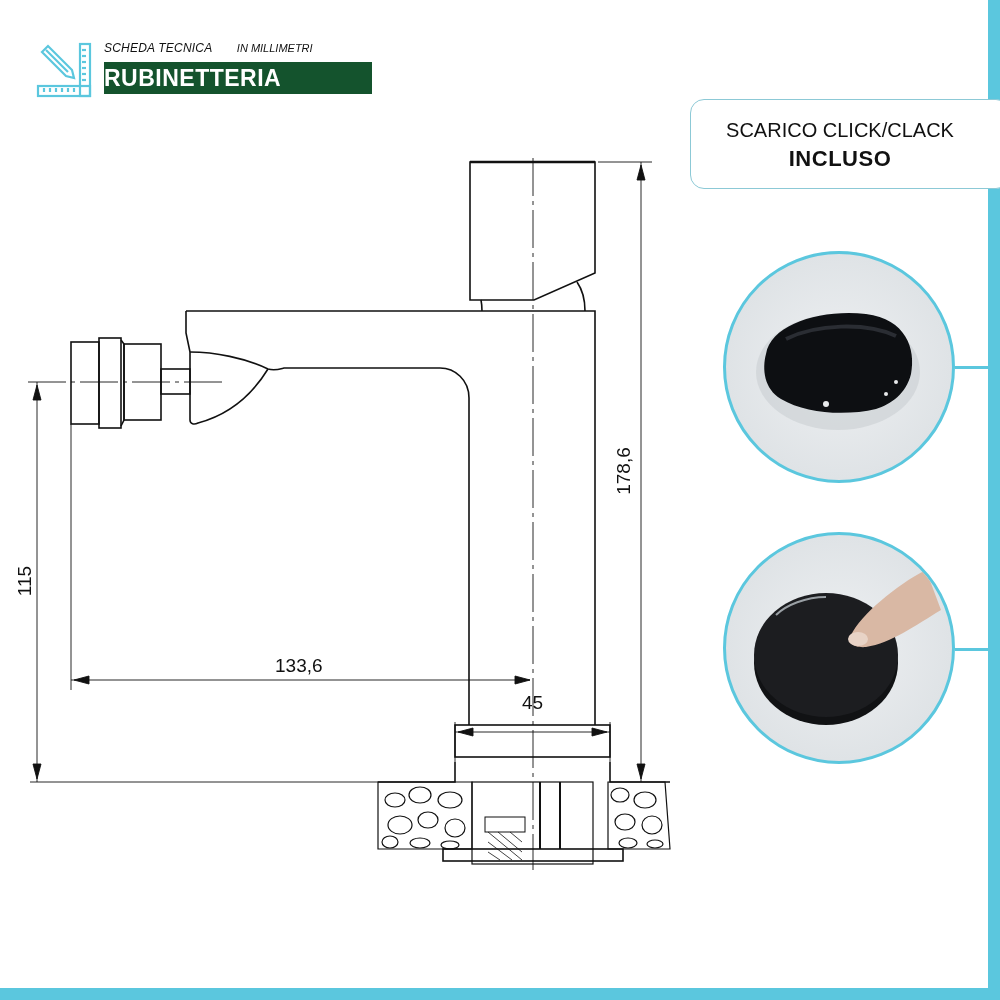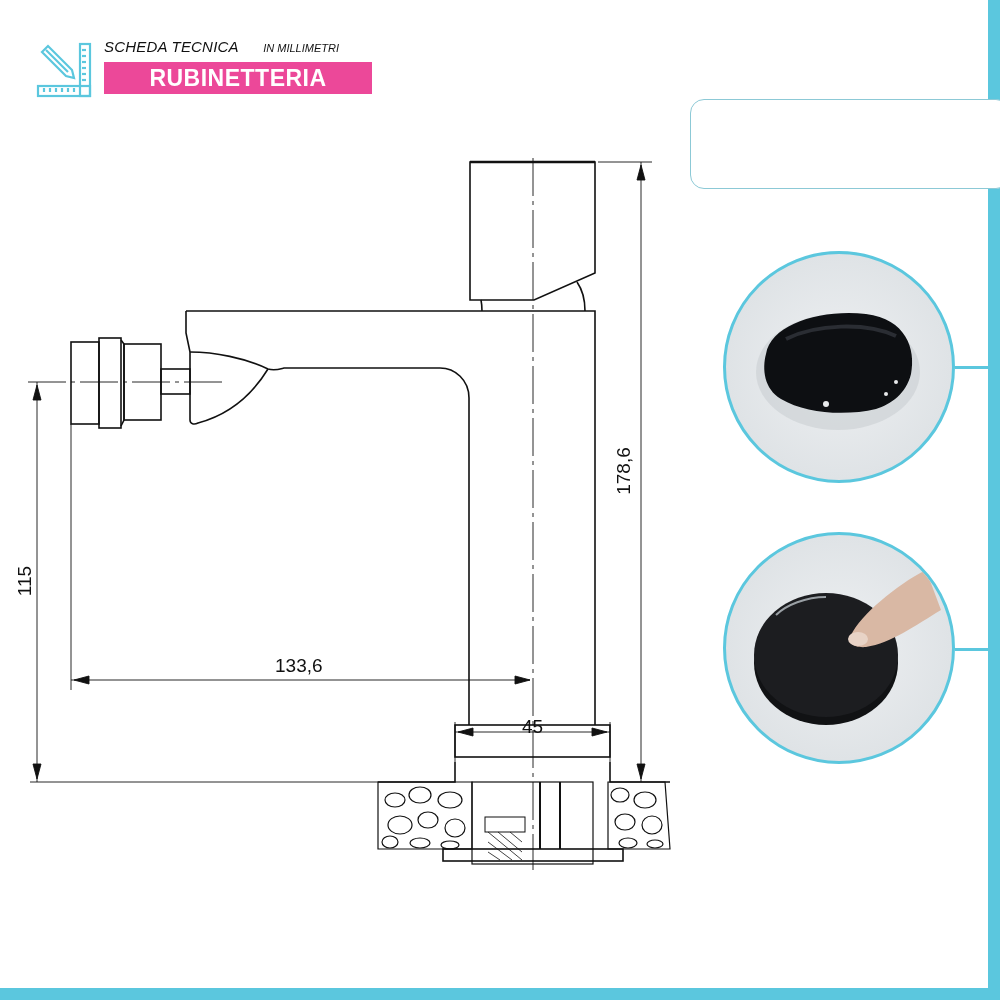--- a/index.html
+++ b/index.html
@@ -2,23 +2,23 @@
 <html><head>
 <meta charset="utf-8">
 <style>
   html, body { margin:0; padding:0; }
   body { width:1000px; height:1000px; position:relative; background:#ffffff; overflow:hidden; font-family:"Liberation Sans", sans-serif; }
   .frame-right { position:absolute; left:988px; top:0; width:12px; height:1000px; background:#5bc7de; }
   .frame-bottom { position:absolute; left:0; top:988px; width:1000px; height:12px; background:#5bc7de; }
   .header { position:absolute; left:36px; top:36px; }
   .header-icon { position:absolute; left:0; top:4px; width:62px; height:58px; }
   .scheda { position:absolute; left:68px; top:2px; white-space:nowrap; font-style:italic; color:#111; }
-  .scheda .t1 { font-size:15px; letter-spacing:0.2px; }
+  .scheda .t1 { font-size:12px; letter-spacing:0.2px; }
   .scheda .t2 { font-size:11px; margin-left:20px; }
-  .banner { position:absolute; left:68px; top:26px; width:268px; height:32px; background:#ec4899; color:#ffffff; font-weight:bold; font-size:23px; letter-spacing:0.5px; text-align:center; line-height:33px; }
+  .banner { position:absolute; left:68px; top:26px; width:268px; height:32px; background:#14532d; color:#ffffff; font-weight:bold; font-size:23px; letter-spacing:0.5px; text-align:left; line-height:33px; }
   .callout { position:absolute; left:690px; top:99px; width:320px; height:90px; border:1px solid #8cc9d6; border-radius:14px; background:#fff; box-sizing:border-box; }
   .callout .l1 { position:absolute; left:0; width:298px; top:19px; text-align:center; font-size:20px; color:#111; }
   .callout .l2 { position:absolute; left:0; width:298px; top:46px; text-align:center; font-size:22px; font-weight:bold; color:#111; letter-spacing:0.5px; }
   .photo { position:absolute; width:232px; height:232px; border-radius:50%; border:3px solid #5bc7de; box-sizing:border-box; overflow:hidden; background:radial-gradient(circle at 50% 50%, #eef0f2 0%, #dfe3e6 70%, #d0d5d9 100%); }
   .photo1 { left:723px; top:251px; }
   .photo2 { left:723px; top:532px; }
   .connector { position:absolute; height:3px; background:#5bc7de; }
   .dim-text { position:absolute; font-size:19px; color:#111; }
   .drawing { position:absolute; left:0; top:0; width:1000px; height:1000px; }
 </style>
@@ -50,20 +50,22 @@
     </g>
   </svg>
   <div class="scheda">
     <span class="t1">SCHEDA TECNICA</span>
     <span class="t2">IN MILLIMETRI</span>
   </div>
   <div class="banner">RUBINETTERIA</div>
 </div>
 
 <div class="callout">
+  <div class="l1">SCARICO CLICK/CLACK</div>
+  <div class="l2">INCLUSO</div>
 </div>
 
 <div class="connector" style="left:955px; top:366px; width:34px;"></div>
 <div class="connector" style="left:955px; top:648px; width:34px;"></div>
 
 <div class="photo photo1">
   <svg width="226" height="226" viewBox="0 0 226 226">
     <ellipse cx="112" cy="118" rx="82" ry="58" fill="#c9ced2" opacity="0.6"></ellipse>
     <path d="M40 100 C45 70, 95 55, 140 60 C180 65, 190 95, 185 120 C180 140, 165 150, 150 155 C120 162, 80 160, 55 145 C38 135, 36 115, 40 100 Z" fill="#0d0f12"></path>
     <path d="M60 85 C90 70, 140 68, 170 82" stroke="#2a2d33" stroke-width="4" fill="none"></path>
@@ -156,13 +158,13 @@
     <line x1="610" y1="722" x2="610" y2="762"></line>
     <line x1="455" y1="732" x2="610" y2="732"></line>
     <polygon points="458,732 473,728 473,736"></polygon>
     <polygon points="607,732 592,728 592,736"></polygon>
   </g>
 </svg>
 
 <div class="dim-text" style="left:600px; top:460px; transform:rotate(-90deg); transform-origin:center;">178,6</div>
 <div class="dim-text" style="left:10px; top:570px; transform:rotate(-90deg); transform-origin:center;">115</div>
 <div class="dim-text" style="left:275px; top:655px;text-align:right;">133,6</div>
-<div class="dim-text" style="left:522px; top:716px;text-align:right;">45</div>
+<div class="dim-text" style="left:522px; top:692px;text-align:right;">45</div>
 
 </body></html>

